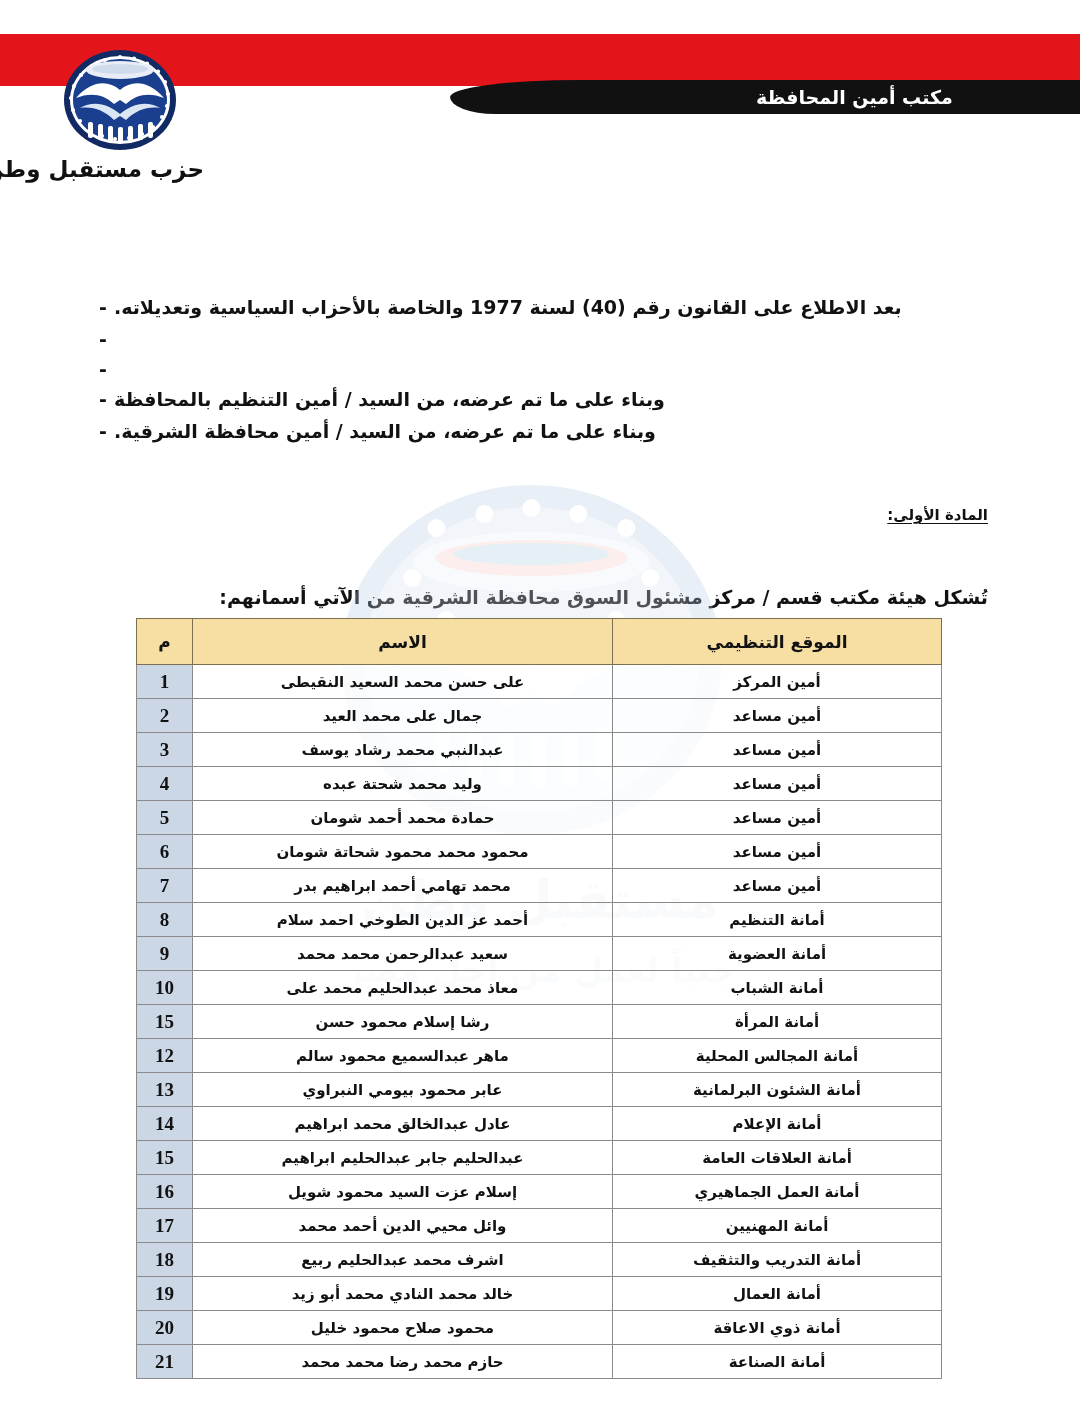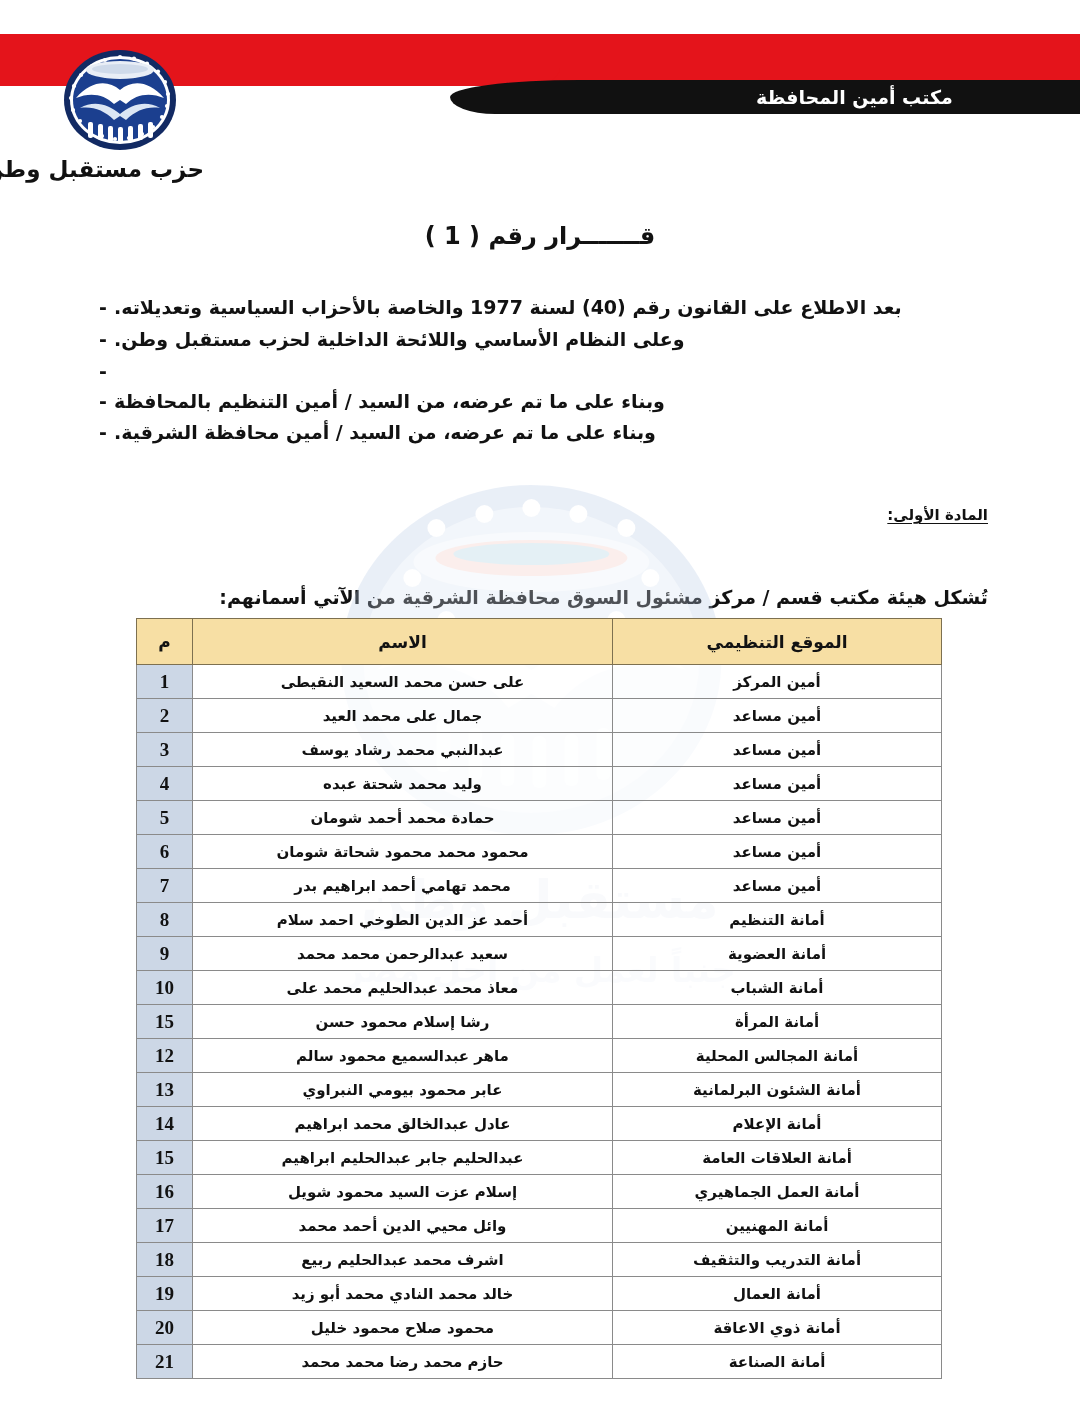--- a/index.html
+++ b/index.html
@@ -315,30 +315,28 @@
           <rect x="60" y="81" width="5" height="16" rx="2"></rect>
           <rect x="70" y="80" width="5" height="16" rx="2"></rect>
           <rect x="80" y="78" width="5" height="16" rx="2"></rect>
           <rect x="90" y="76" width="5" height="16" rx="2"></rect>
         </g>
       </svg>
       <div class="party-name">حزب مستقبل وطن</div>
     </div>
   </div>
 
-  <div class="decision-title">قـــــــرار رقم  ( 1 )</div>
 
   <div class="preamble">
     <div class="preamble-row">
       <span class="preamble-dash">-</span>
       <span class="preamble-text">بعد الاطلاع على القانون رقم (40) لسنة 1977 والخاصة بالأحزاب السياسية وتعديلاته.</span>
     </div>
     <div class="preamble-row">
       <span class="preamble-dash">-</span>
-      <span class="preamble-text">وعلى النظام الأساسي واللائحة الداخلية لحزب مستقبل وطن.</span>
     </div>
     <div class="preamble-row">
       <span class="preamble-dash">-</span>
     </div>
     <div class="preamble-row">
       <span class="preamble-dash">-</span>
       <span class="preamble-text">وبناء على ما تم عرضه، من السيد / أمين التنظيم بالمحافظة</span>
     </div>
     <div class="preamble-row">
       <span class="preamble-dash">-</span>

